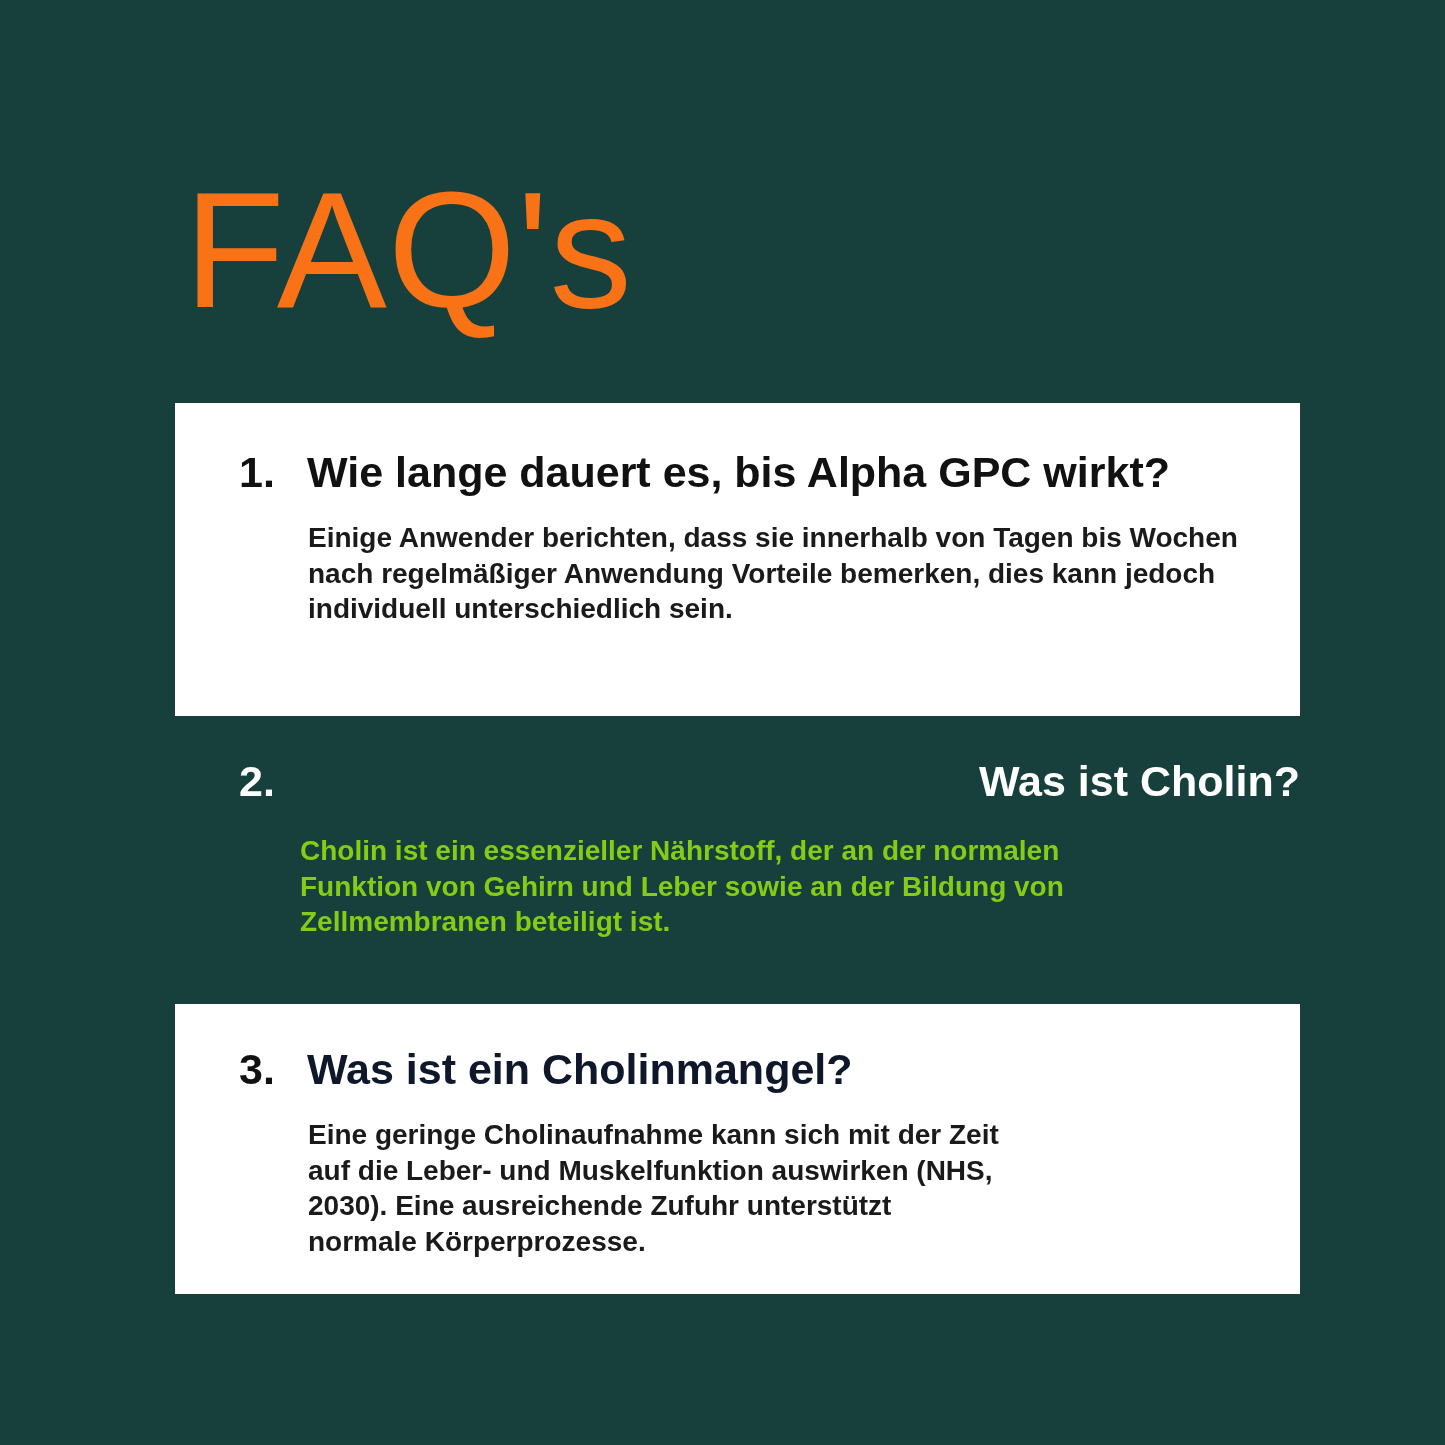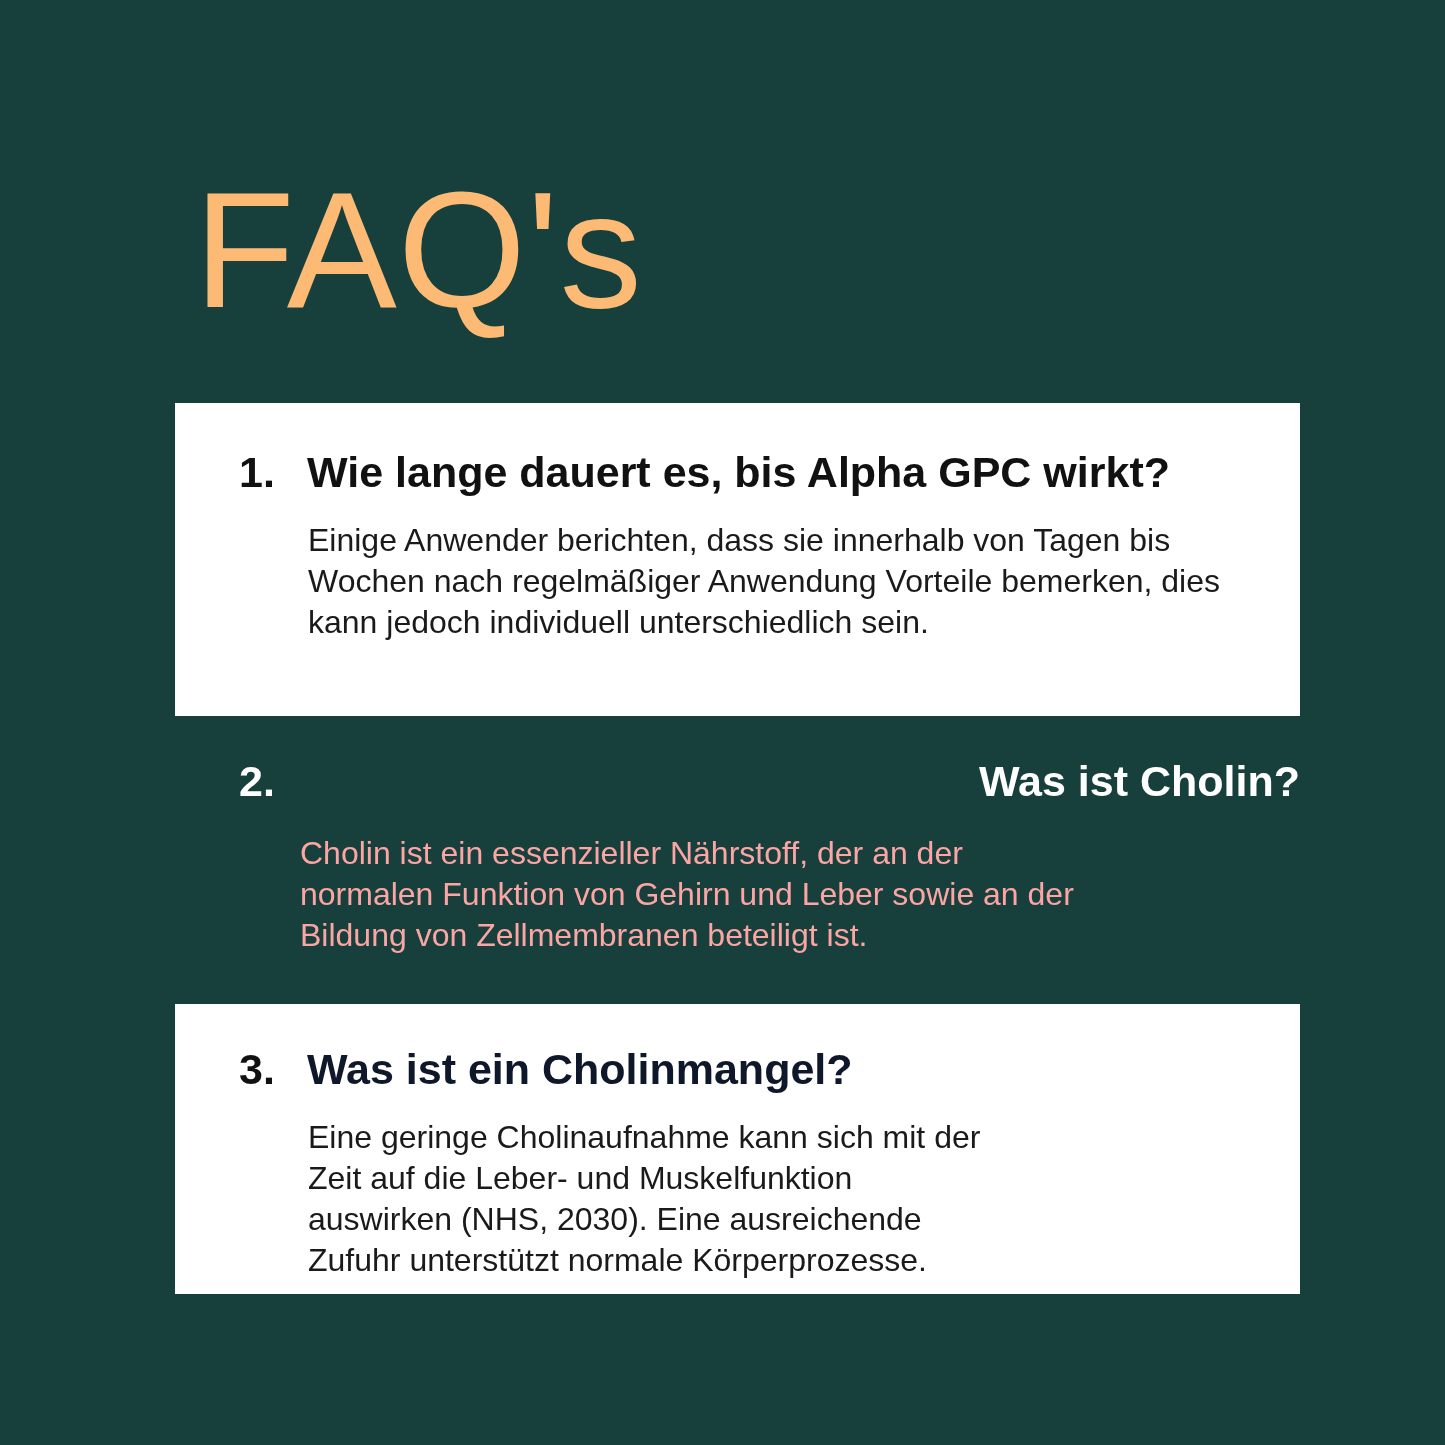--- a/index.html
+++ b/index.html
@@ -14,23 +14,23 @@
     overflow: hidden;
   }
   .page {
     position: relative;
     width: 1445px;
     height: 1445px;
     box-sizing: border-box;
   }
   .faq-title {
     position: absolute;
-    left: 194px;
+    left: 184px;
     top: 168px;
-    color: #fdba74;
+    color: #f97316;
     font-family: "Liberation Sans", sans-serif;
     font-size: 165px;
     font-weight: 300;
     letter-spacing: 1px;
     line-height: 1.0;
     white-space: nowrap;
   }
 
   .card {
     position: absolute;
@@ -55,22 +55,22 @@
     line-height: 1.18;
     flex: 0 0 auto;
   }
   .qtext {
     font-size: 43px;
     font-weight: 700;
     line-height: 1.18;
     flex: 1 1 auto;
   }
   .answer {
-    font-size: 32px;
-    font-weight: 400;
+    font-size: 28px;
+    font-weight: 700;
     line-height: 1.28;
   }
 
   
   #card1 {
     top: 403px;
     height: 313px;
     padding: 44px 0 0 0;
   }
   #card1 .qnum { margin-left: 64px; width: 68px; color: #111111; }
@@ -83,21 +83,21 @@
 
   
   #card2 {
     top: 756px;
     height: 230px;
     padding: 0;
   }
   #card2 .qnum { margin-left: 64px; width: 68px; color: #ffffff; }
   #card2 .qtext { color: #ffffff; text-align: right; }
   #card2 .answer {
-    color: #fca5a5;
+    color: #84cc16;
     margin: 26px 0 10px 125px;
     padding-right: 220px;
   }
 
   
   #card3 {
     top: 1004px;
     height: 290px;
     padding: 40px 0 0 0;
   }

